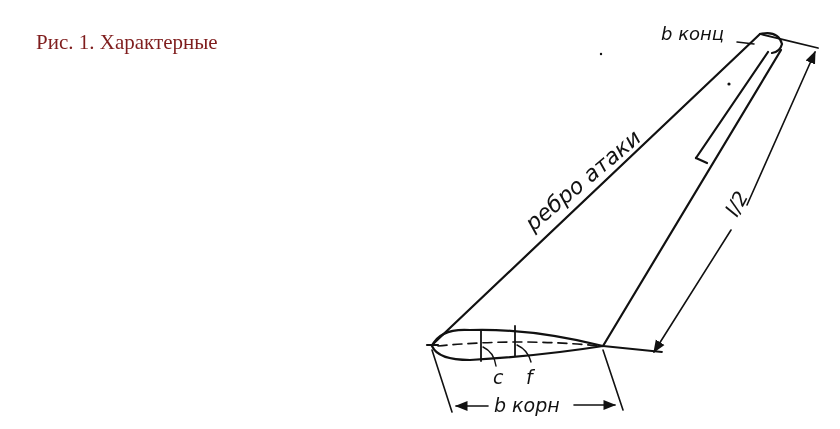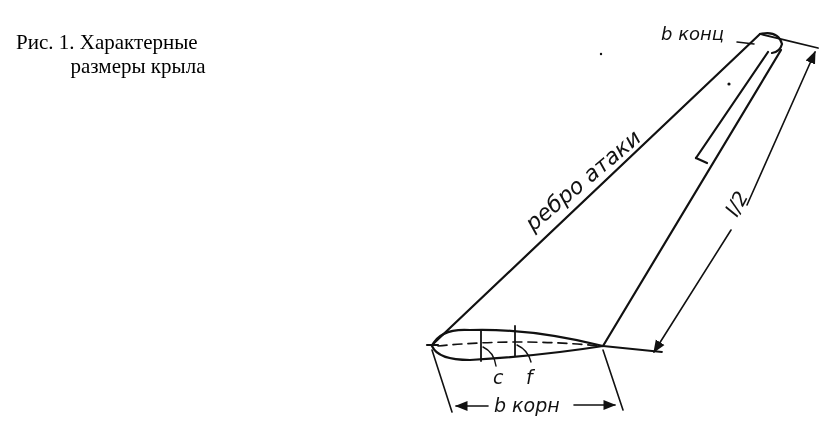--- a/index.html
+++ b/index.html
@@ -1,32 +1,31 @@
 <!DOCTYPE html>
 <html><head>
 <meta charset="utf-8">
 <style>
   html, body { margin: 0; padding: 0; background: #ffffff; }
   body { width: 840px; height: 429px; position: relative; overflow: hidden; }
   .caption {
-    position: absolute; left: 16px; top: 30px; width: 240px;
+    position: absolute; left: 36px; top: 30px; width: 240px;
     font-family: "Liberation Serif", "DejaVu Serif", serif;
-    font-size: 21px; line-height: 24px; color: #000000; text-align: center;
+    font-size: 21px; line-height: 24px; color: #7f1d1d; text-align: center;
   }
   .caption .line1 { display: block; text-align: left; }
   .caption .line2 { display: block; text-align: center; padding-left: 4px; }
   svg { position: absolute; left: 0; top: 0; }
   .lbl { font-family: "DejaVu Sans", sans-serif; font-style: italic; fill: #111; }
 </style>
 </head>
 <body>
 
 <div class="caption">
   <span class="line1">Рис. 1. Характерные</span>
-  <span class="line2">размеры крыла</span>
 </div>
 
 <svg width="840" height="429" viewBox="0 0 840 429">
   <defs>
     <marker id="arr" viewBox="0 0 10 10" refX="9" refY="5" markerWidth="8" markerHeight="8" orient="auto-start-reverse">
       <path d="M0,1 L10,5 L0,9 z" fill="#111"></path>
     </marker>
   </defs>
   <g stroke="#111" stroke-width="2.2" fill="none" stroke-linecap="round">
 

